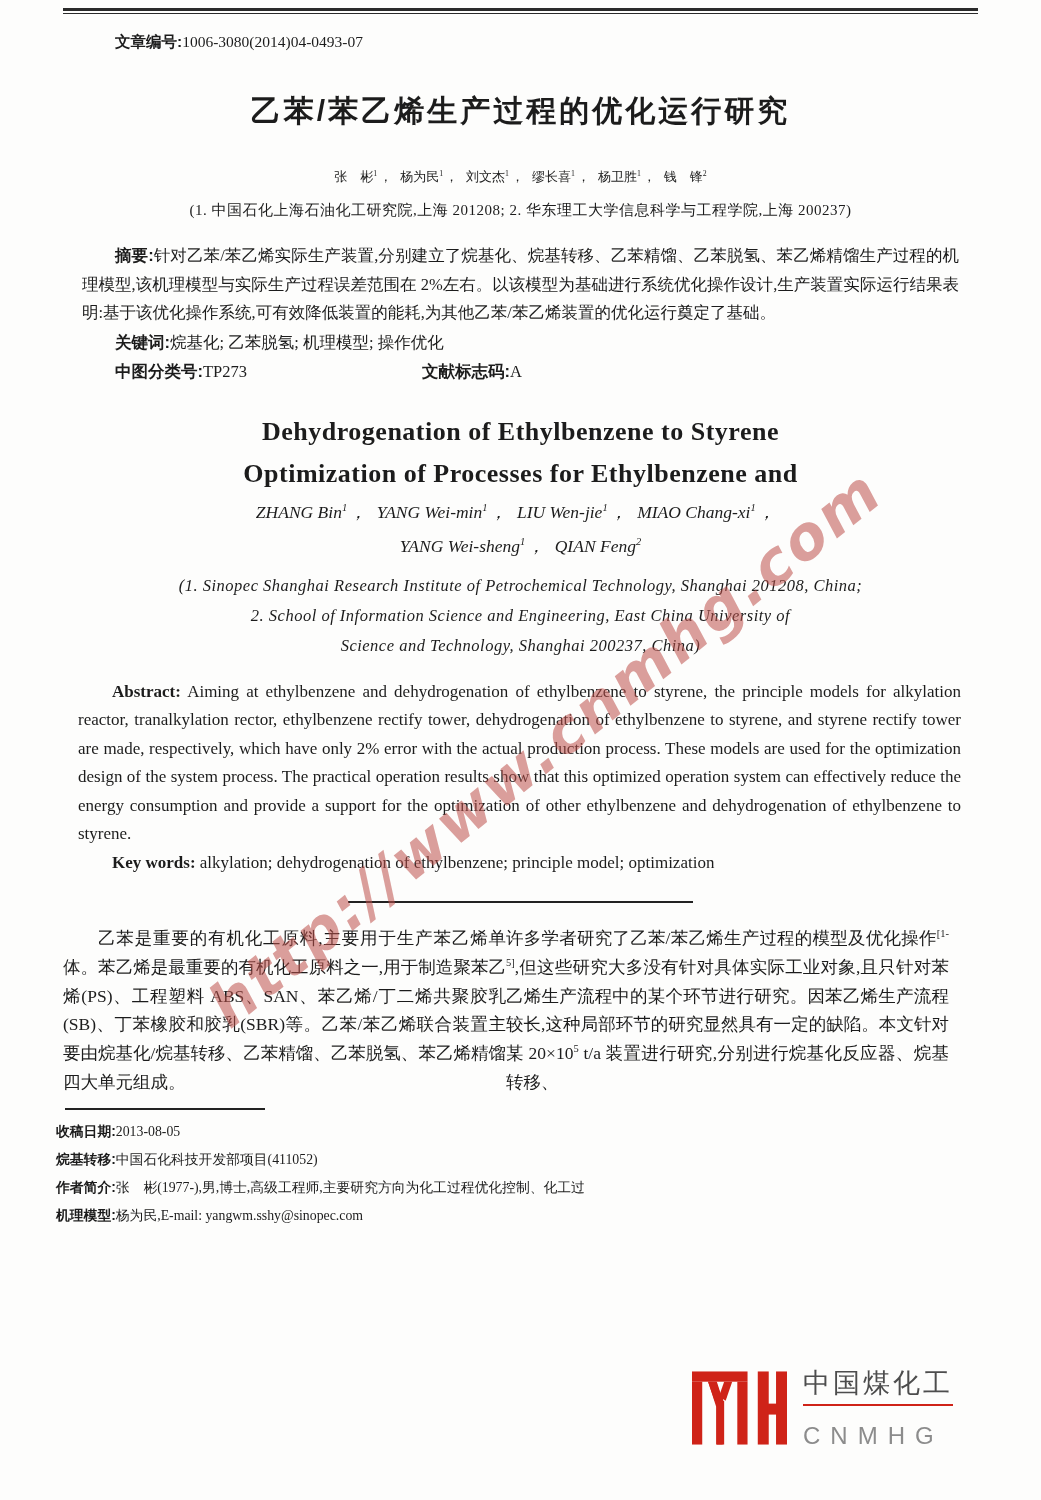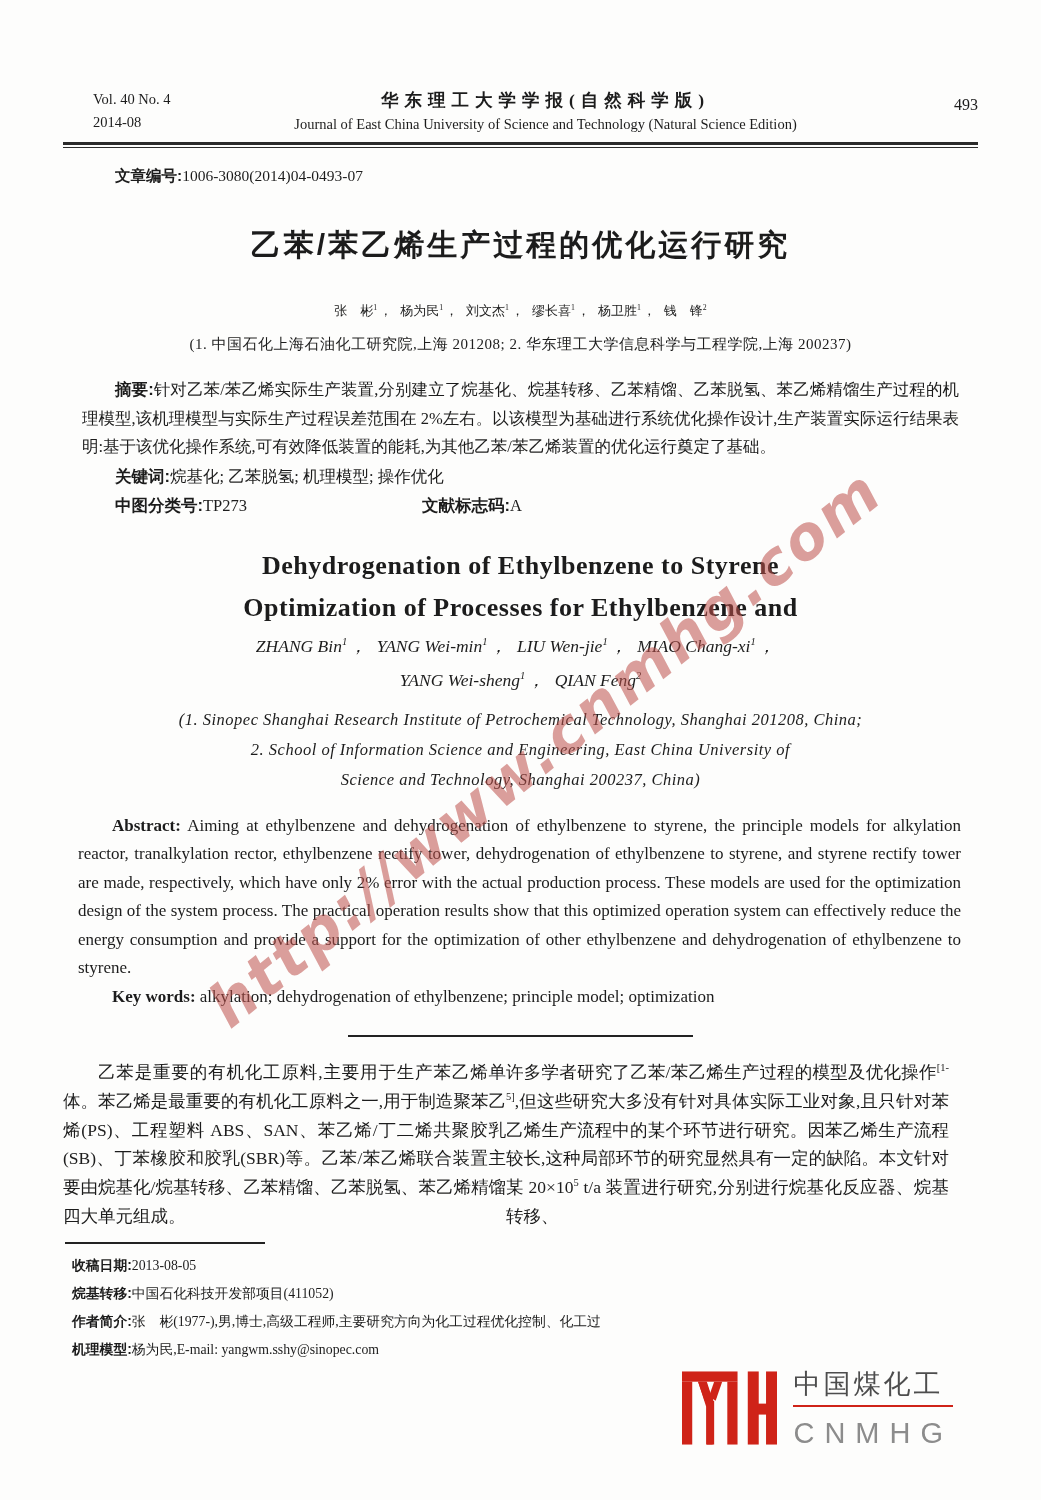--- a/index.html
+++ b/index.html
@@ -47,57 +47,46 @@
   .kw-en { margin:0 80px 0 78px; font-size:17px; line-height:28.5px; text-indent:2em; }
 
   .mid-rule { width:345px; margin:24px auto 0 auto; border-top:2.5px solid #222; }
 
   
   .columns { display:flex; margin:21px 63px 0 63px; }
   .col { width:443px; font-size:17.5px; line-height:28.8px; text-align:justify; }
   .col-indent { text-indent:2em; }
 
   .foot-rule { margin:11px 0 0 65px; width:200px; border-top:2px solid #222; }
-  .footnotes { margin:8px 0 0 72px; width:910px; font-size:13.8px; line-height:28.2px; white-space:nowrap; }
+  .footnotes { margin:8px 0 0 56px; width:910px; font-size:13.8px; line-height:28.2px; white-space:nowrap; }
 
   
   .logo { position:absolute; right:88px; bottom:50px; background:#fdfdfc; display:flex; align-items:center; gap:16px; padding-left:14px; }
   .logo-text { display:flex; flex-direction:column; }
   .logo-cn { font-size:27px; color:#4d4d4d; letter-spacing:3px; font-family:"Liberation Sans",sans-serif; }
   .logo-line { border-top:2.5px solid #cf2318; margin-top:3px; }
-  .logo-en { font-size:29px; color:#8c8c8c; letter-spacing:10px; margin-top:10px; font-family:"Liberation Sans",sans-serif; }
+  .logo-en { font-size:24px; color:#8c8c8c; letter-spacing:10px; margin-top:16px; font-family:"Liberation Sans",sans-serif; }
 
   
   .watermark {
     position:absolute; left:545px; top:748px;
     transform:translate(-50%,-50%) rotate(-39deg);
     font-family:"DejaVu Sans", sans-serif;
     font-weight:bold; font-style:italic;
     font-size:60px; letter-spacing:3px;
     color:rgba(190,80,74,0.55);
     white-space:nowrap;
     pointer-events:none;
   }
 </style>
 </head>
 <body>
 
 <div class="page">
 
-  <div class="header">
-    <div class="h-left">
-      <div>Vol. 40 No. 4</div>
-      <div>2014-08</div>
-    </div>
-    <div class="h-center">
-      <div class="j-cn">华东理工大学学报(自然科学版)</div>
-      <div class="j-en">Journal of East China University of Science and Technology (Natural Science Edition)</div>
-    </div>
-    <div class="h-right">493</div>
-  </div>
   <div class="rule"></div>
 
   <div class="article-no">
     <span class="lbl">文章编号:</span><span>1006-3080(2014)04-0493-07</span>
   </div>
 
   <h1 class="title-cn">乙苯/苯乙烯生产过程的优化运行研究</h1>
 
   <div class="authors-cn">
     <span>张　彬</span><sup>1</sup><span class="asep">，</span><span>杨为民</span><sup>1</sup><span class="asep">，</span><span>刘文杰</span><sup>1</sup><span class="asep">，</span><span>缪长喜</span><sup>1</sup><span class="asep">，</span><span>杨卫胜</span><sup>1</sup><span class="asep">，</span><span>钱　锋</span><sup>2</sup>

